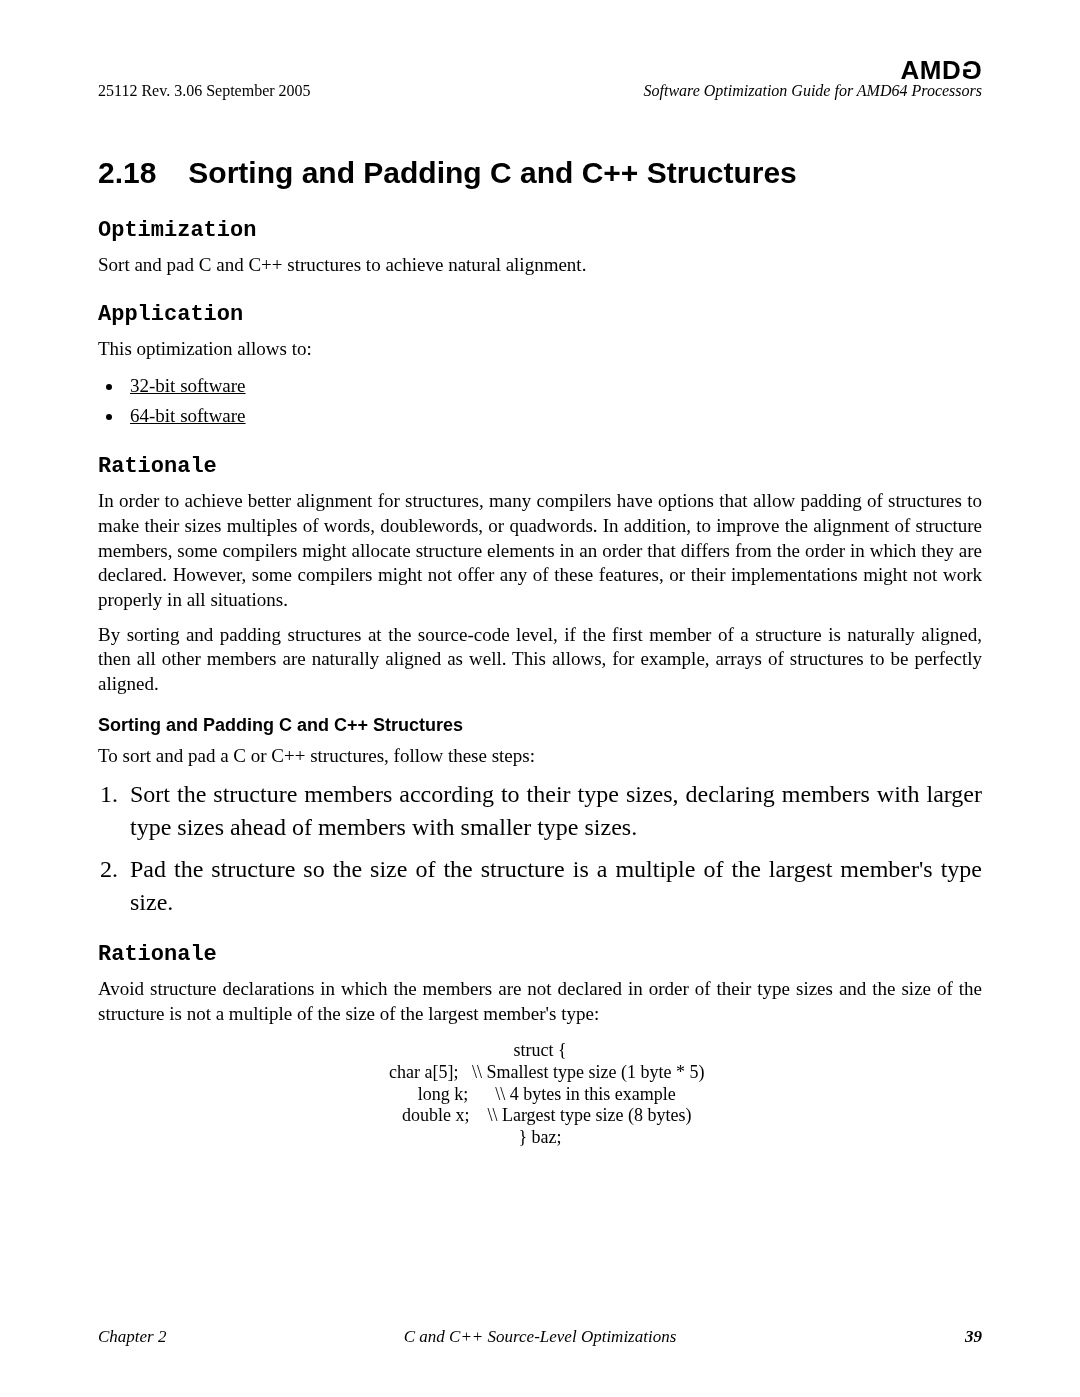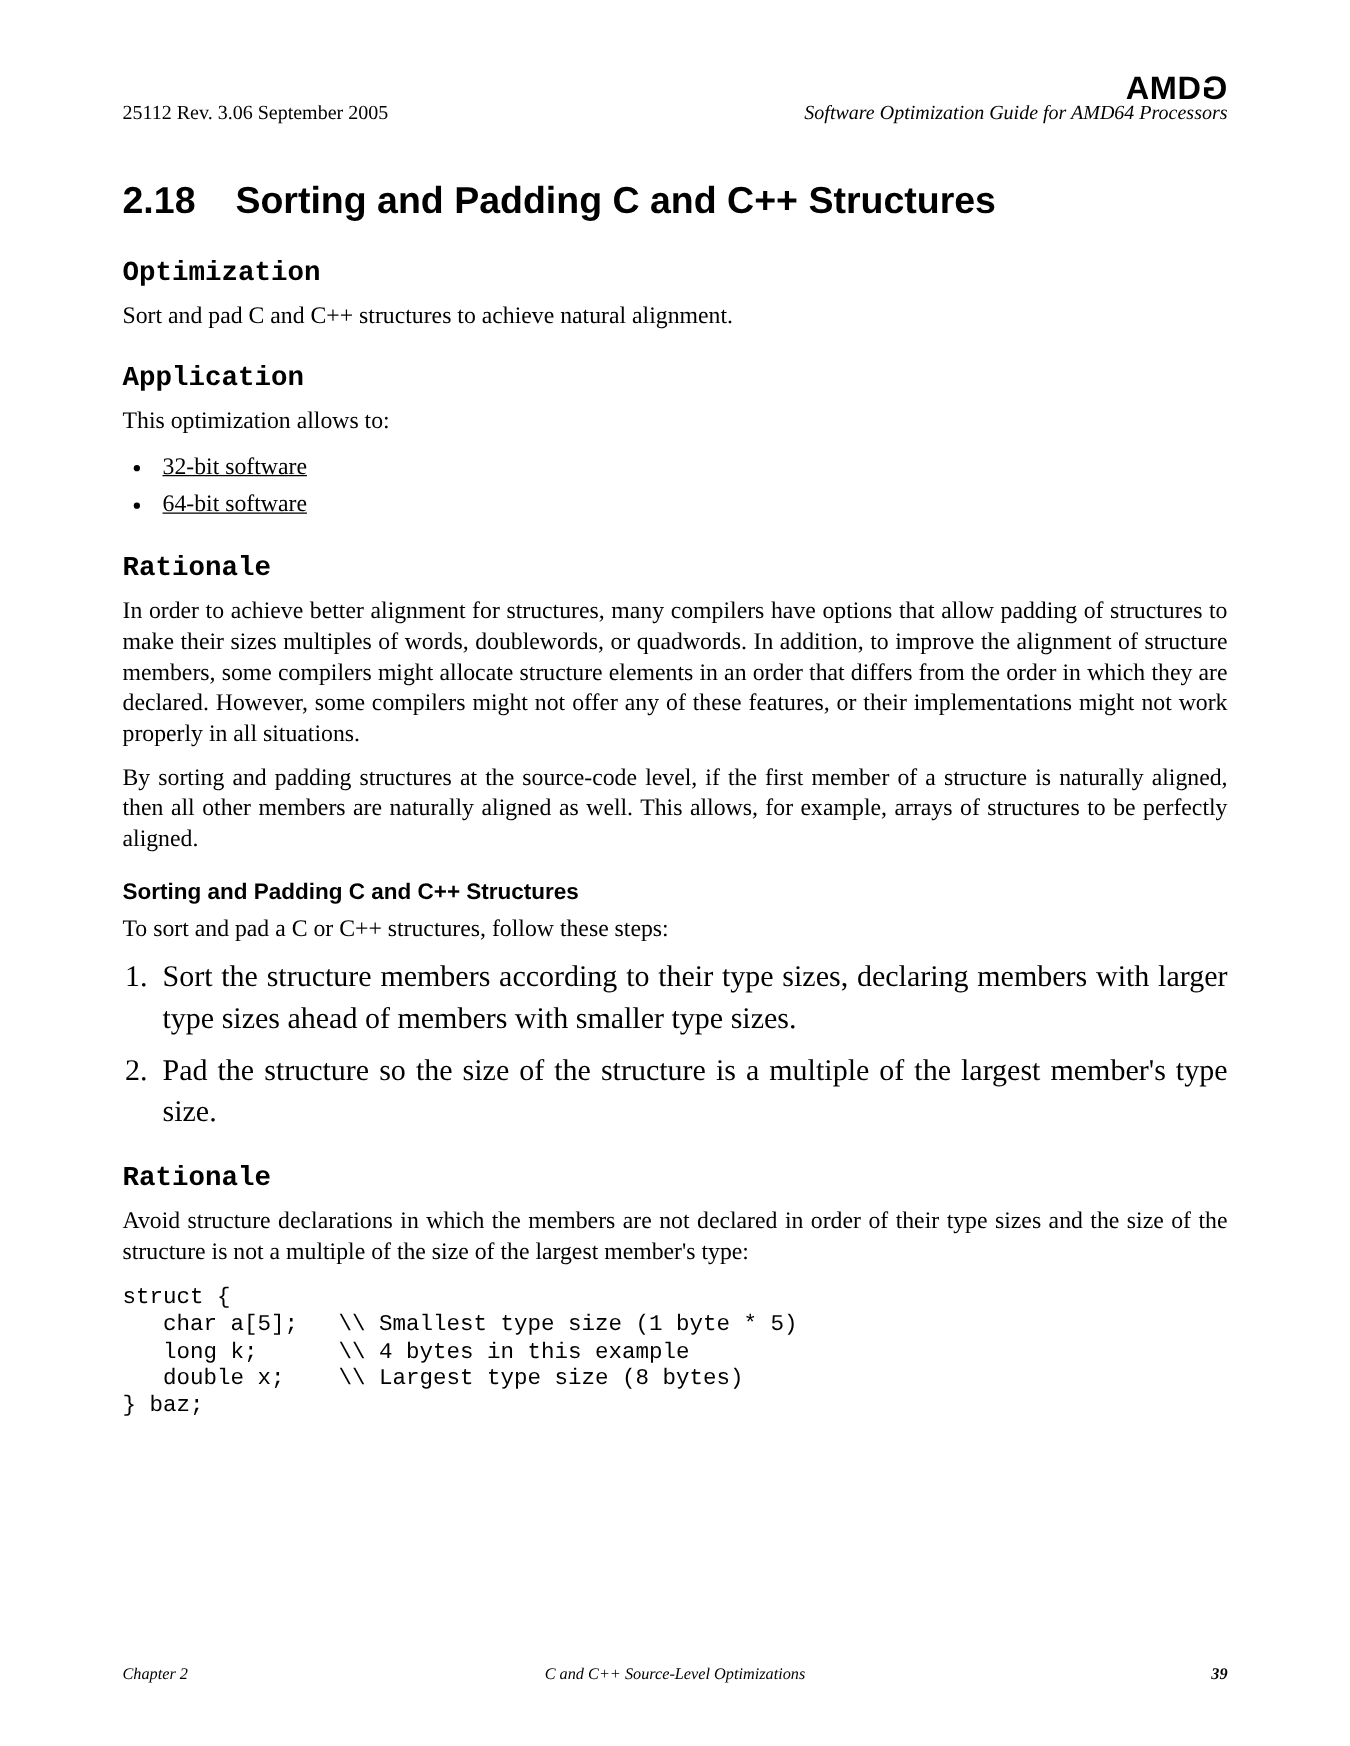--- a/index.html
+++ b/index.html
@@ -51,21 +51,21 @@
   .content {
     position: absolute;
     top: 140px;
     left: 98px;
     right: 98px;
   }
   h1.section {
     font-family: Arial, Helvetica, sans-serif;
     font-weight: 700;
     font-size: 30px;
-    margin: 4px 0 28px 0;
+    margin: 16px 0 28px 0;
   }
   h1.section .num {
     display: inline-block;
     min-width: 82px;
   }
   h2.sub {
     font-family: Liberation Mono, monospace;
     font-weight: 700;
     font-size: 22px;
     margin: 24px 0 10px 0;
@@ -98,37 +98,38 @@
     padding-left: 26px;
     font-size: 24px;
     line-height: 1.35;
   }
   ol.steps li {
     padding-left: 6px;
     margin-bottom: 10px;
     text-align: justify;
   }
   pre.code {
-    font-family: Liberation Mono, monospace;
+    font-family: Liberation Serif, serif;
     font-size: 18px;
     line-height: 1.2;
     margin: 14px 0 0 0;
     white-space: pre;
+    text-align: center;
   }
   .footer {
     position: absolute;
     left: 98px;
     right: 98px;
     bottom: 50px;
     display: flex;
     justify-content: space-between;
     align-items: center;
     font-family: "Times New Roman", Times, serif;
     font-style: italic;
-    font-size: 13px;
+    font-size: 17px;
   }
   .footer .center {
     position: absolute;
     left: 0;
     right: 0;
     text-align: center;
   }
   .footer .pgnum {
     font-style: italic;
     font-weight: bold;

